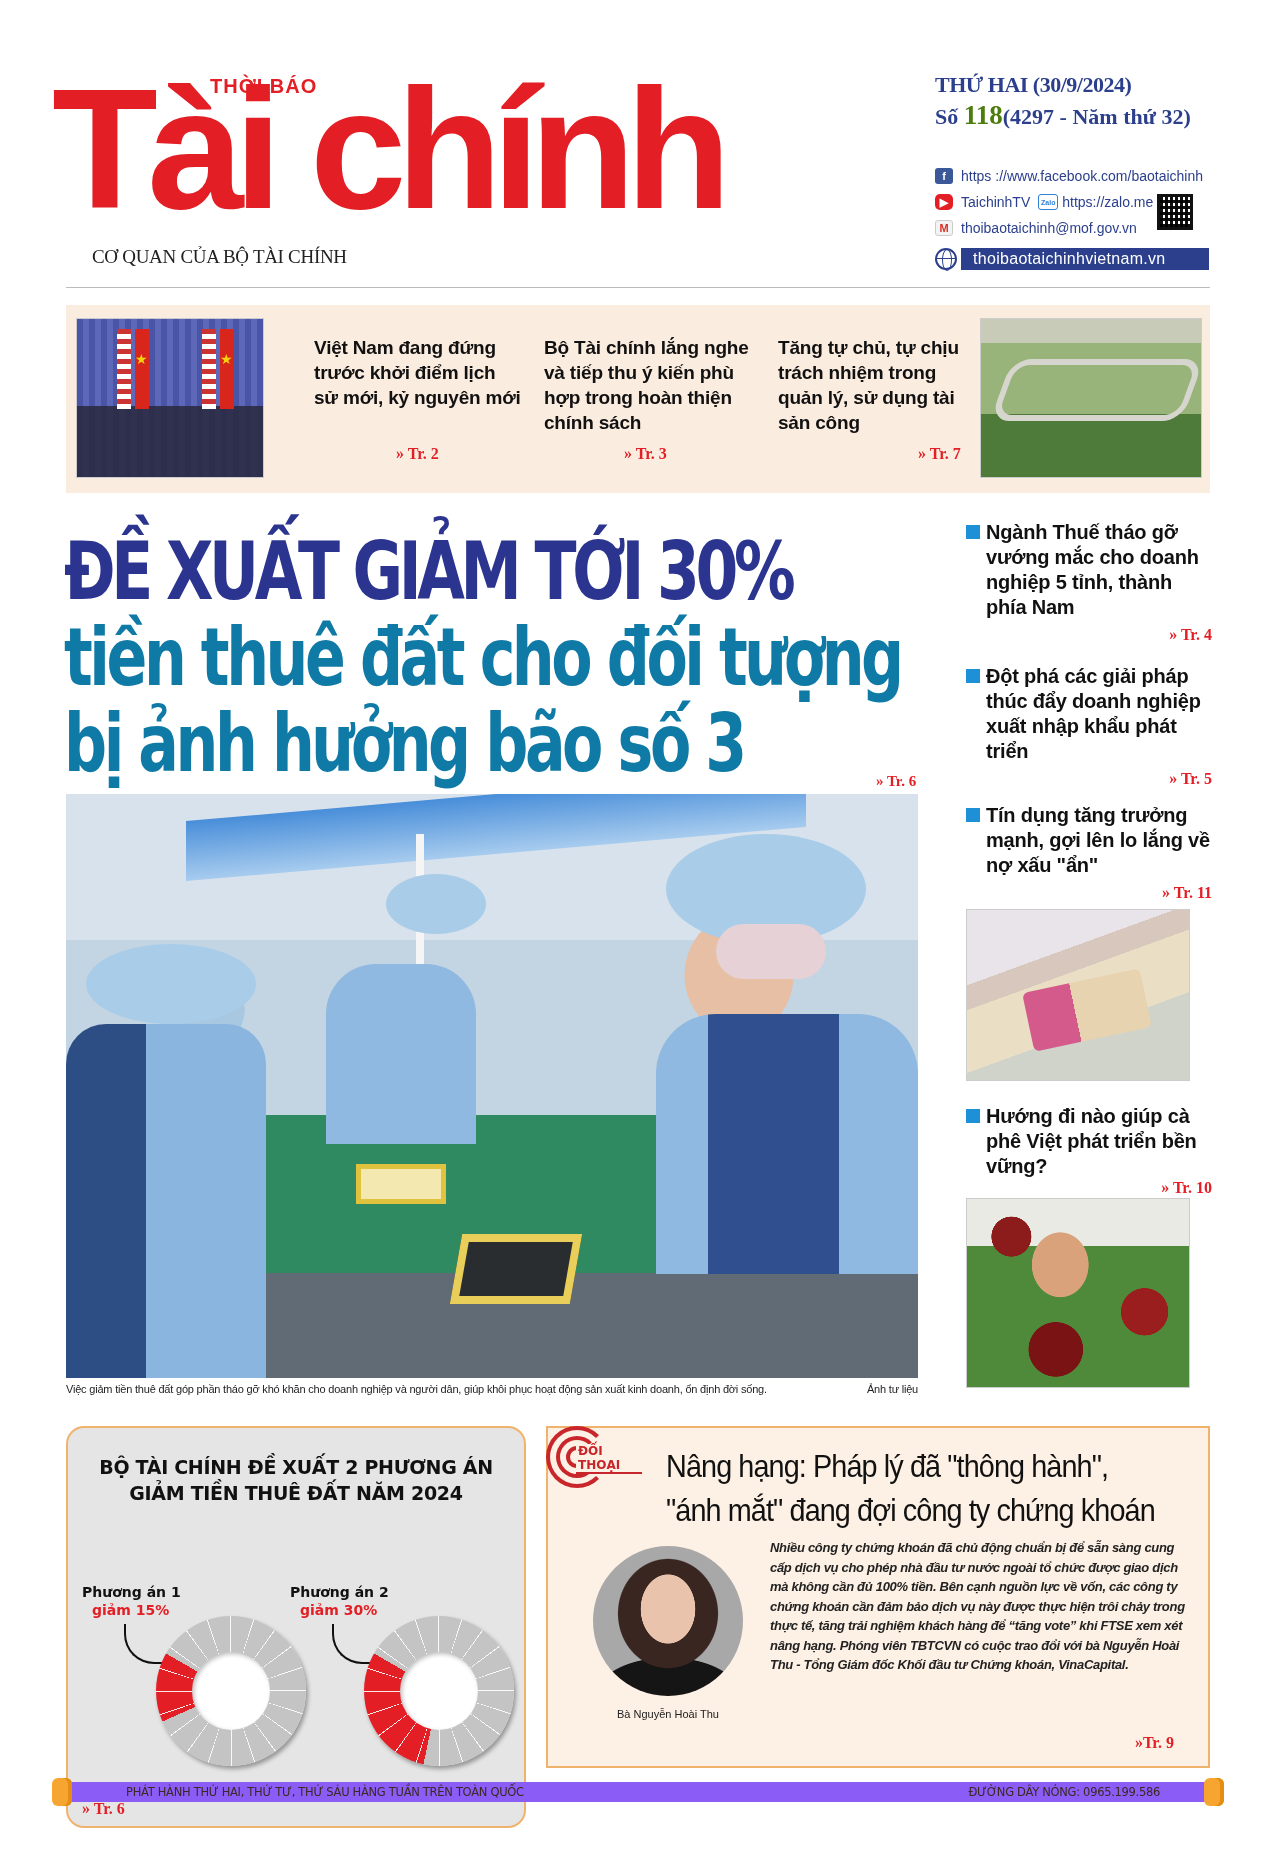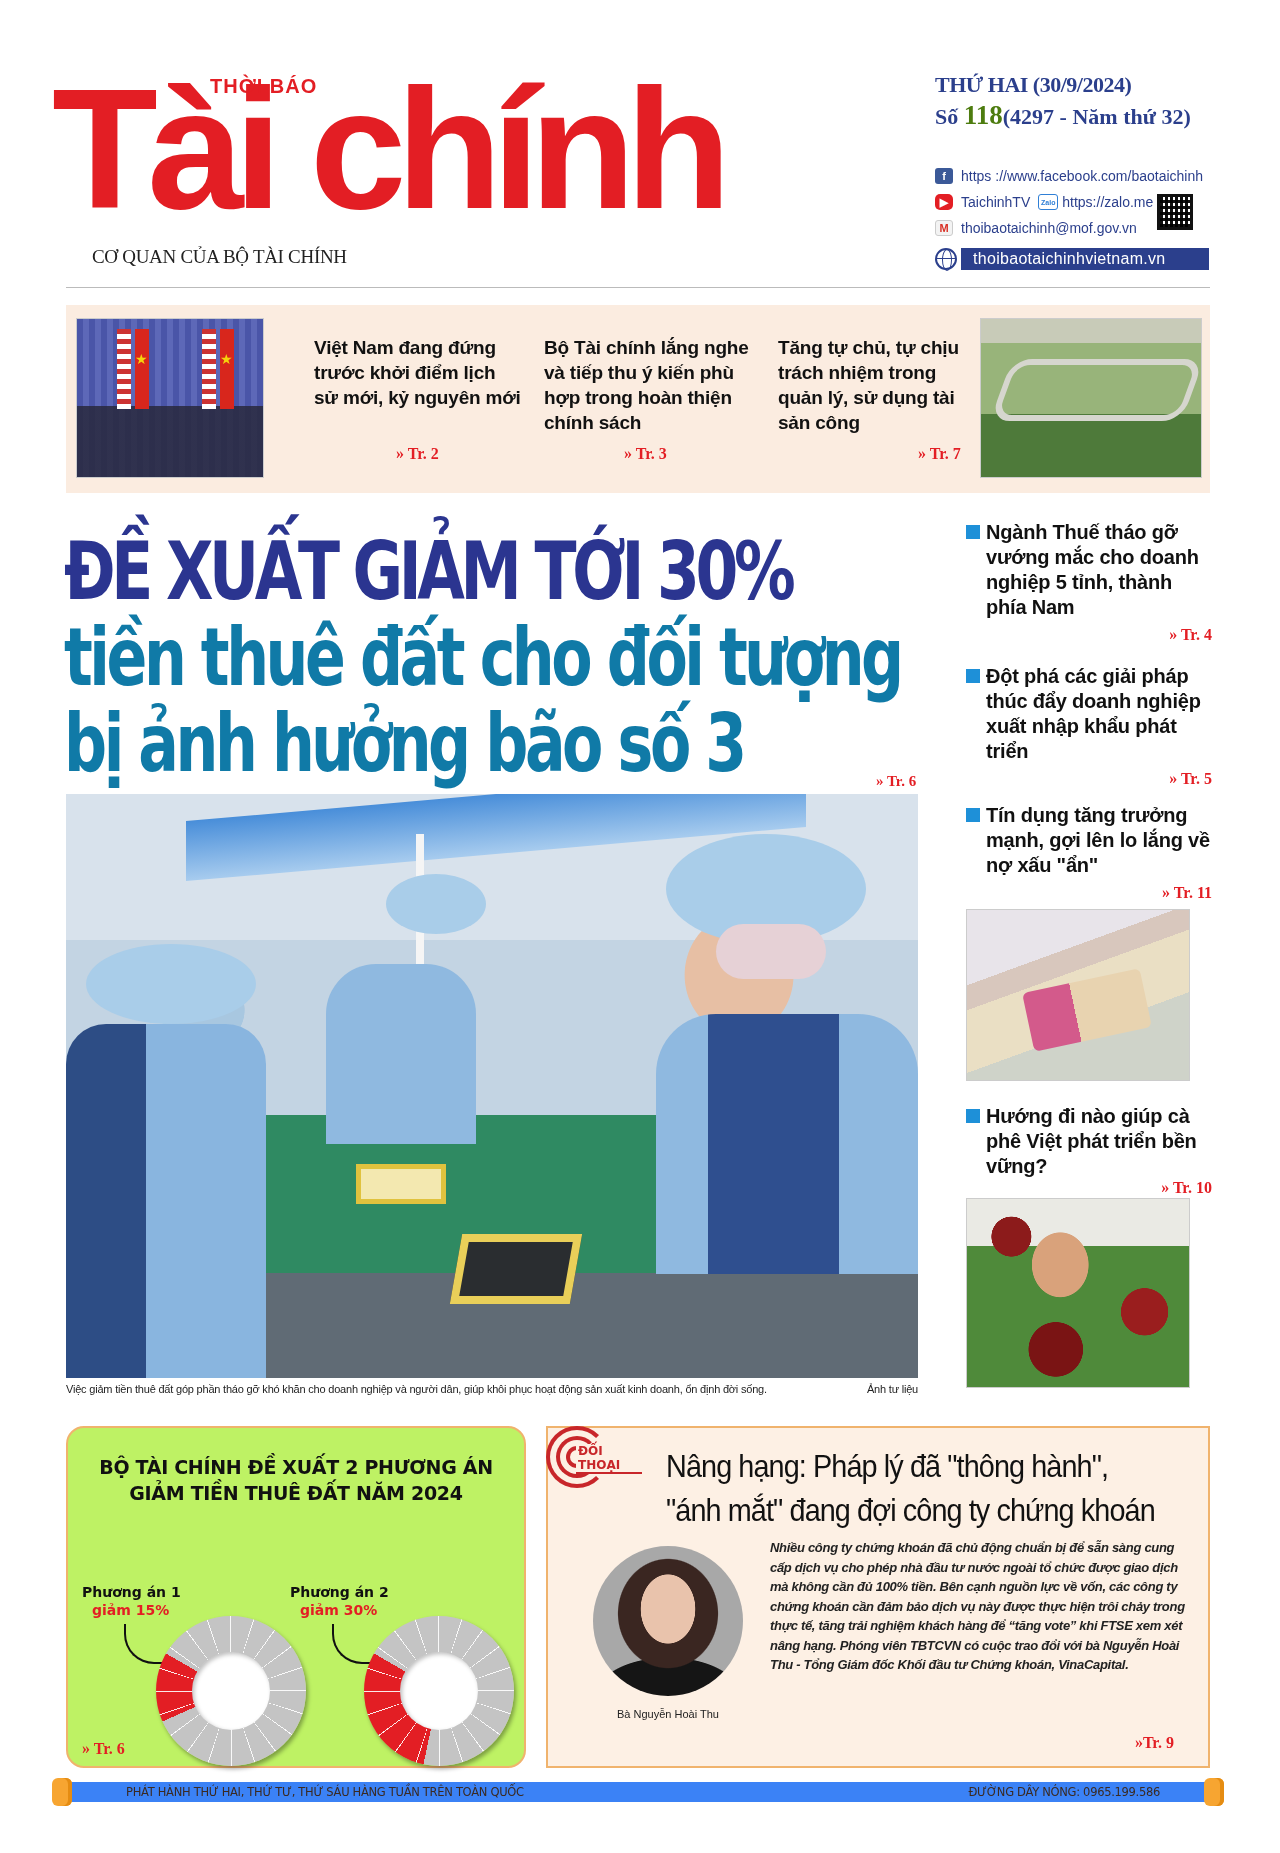--- a/index.html
+++ b/index.html
@@ -88,21 +88,21 @@
   .photo-money { background: linear-gradient(160deg, #e8e4ea 0 30%, #d8c7bd 30% 40%, #eadfc4 40% 65%, #cfd3c9 65% 100%); }
   .photo-money::before { content: ""; position: absolute; left: 60px; top: 70px; width: 120px; height: 60px; background: linear-gradient(90deg, #d35a8b 0 40%, #e8d3b0 40%); transform: rotate(-12deg); border-radius: 6px; }
   .photo-coffee { background:
      radial-gradient(circle 22px at 20% 20%, #8c1b1b 0 90%, transparent 92%),
      radial-gradient(circle 26px at 80% 60%, #9a1e1e 0 90%, transparent 92%),
      radial-gradient(circle 30px at 40% 80%, #7a1414 0 90%, transparent 92%),
      radial-gradient(ellipse 35px 40px at 42% 35%, #d9a27b 0 80%, transparent 82%),
      linear-gradient(180deg, #eaeae4 0 25%, #4f8a3a 25% 100%); }
 
   
-  .info { position: absolute; left: 66px; top: 1426px; width: 460px; height: 342px; background: #bef264; border: 2px solid #f0b36d; border-radius: 18px; }
+  .info { position: absolute; left: 66px; top: 1426px; width: 460px; height: 402px; background: #e5e5e5; border: 2px solid #f0b36d; border-radius: 18px; }
   .info-title { text-align: center; margin-top: 26px; font-family: "DejaVu Sans", sans-serif; font-weight: bold; font-size: 19px; line-height: 26px; color: #111; letter-spacing: -0.3px; }
   .info-sub { text-align: center; margin-top: 8px; font-family: "DejaVu Sans", sans-serif; font-style: italic; font-weight: bold; font-size: 11.5px; line-height: 17px; color: #222; }
   .opt { position: absolute; font-family: "DejaVu Sans", sans-serif; font-weight: bold; font-size: 14px; line-height: 18px; }
   .opt .lbl { color: #111; }
   .opt .pct { color: #e31e24; padding-left: 10px; }
   .opt1 { left: 14px; top: 155px; }
   .opt2 { left: 222px; top: 155px; }
   .donut { position: absolute; width: 150px; height: 150px; border-radius: 50%; box-shadow: 2px 3px 4px rgba(0,0,0,0.35); }
   .donut::after { content: ""; position: absolute; left: 36px; top: 36px; width: 78px; height: 78px; border-radius: 50%; background: #fff; box-shadow: inset 2px 2px 4px rgba(0,0,0,0.25); }
   .donut1 { left: 88px; top: 188px; }
@@ -125,21 +125,21 @@
   .iv-photo { position: absolute; left: 45px; top: 118px; width: 150px; height: 150px; border-radius: 50%; background:
       radial-gradient(ellipse 30px 38px at 50% 42%, #e9c3ac 0 90%, transparent 92%),
       radial-gradient(ellipse 55px 60px at 50% 45%, #3a2621 0 90%, transparent 92%),
       radial-gradient(ellipse 75px 40px at 50% 100%, #151515 0 95%, transparent 97%),
       #a8a8a8; }
   .iv-photo-cap { position: absolute; left: 30px; top: 280px; width: 180px; text-align: center; font-size: 11px; color: #222; }
   .iv-body { position: absolute; left: 222px; top: 110px; width: 426px; font-family: "Liberation Sans", sans-serif; font-style: italic; font-weight: bold; font-size: 13px; line-height: 19.5px; color: #222; letter-spacing: -0.3px; }
   .iv-ref { position: absolute; right: 34px; bottom: 14px; font-family: "Liberation Serif", serif; font-weight: bold; font-size: 16px; color: #e31e24; }
 
   
-  .footer { position: absolute; left: 66px; top: 1782px; width: 1144px; height: 20px; background: #3b82f6; display: flex; justify-content: space-between; align-items: center; padding: 0 50px 0 60px; }
+  .footer { position: absolute; left: 66px; top: 1782px; width: 1144px; height: 20px; background: #8b5cf6; display: flex; justify-content: space-between; align-items: center; padding: 0 50px 0 60px; }
   .f-cap { position: absolute; top: -4px; width: 20px; height: 28px; background: #f7a531; border-radius: 6px; box-shadow: inset -4px 0 0 #e58c12; }
   .f-cap.l { left: -14px; } .f-cap.r { right: -14px; }
   .f-text { font-family: "DejaVu Sans", sans-serif; font-size: 11.5px; color: #3a2a22; letter-spacing: -0.3px; }
 </style>
 </head>
 <body>
 
 <div class="masthead">
   <div class="mh-main">Tài chính</div>
   <div class="mh-thoibao">THỜI BÁO</div>

